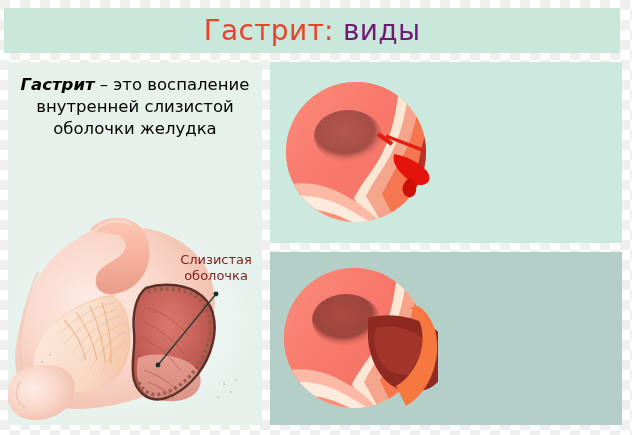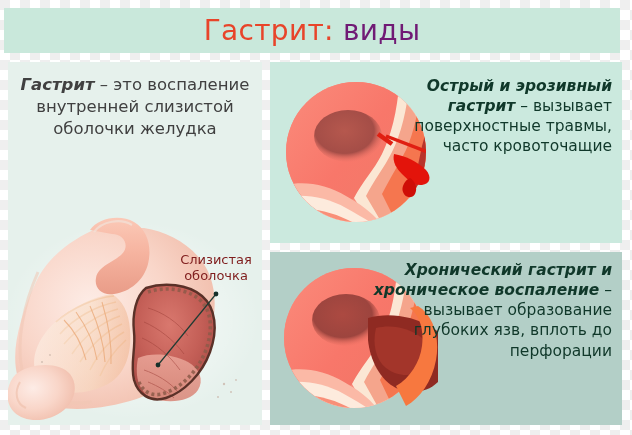--- a/index.html
+++ b/index.html
@@ -36,21 +36,21 @@
     background:#cbe9de;overflow:hidden;
   }
   #panel-bottom-right{
     left:270px;top:252px;width:352px;height:173px;
     background:#b3cfc7;overflow:hidden;
   }
 
   
   #intro-text{
     position:absolute;left:6px;top:12px;width:242px;
-    text-align:center;color:#404040;font-size:16.5px;line-height:1.32;
+    text-align:center;color:#000000;font-size:16.5px;line-height:1.32;
   }
   #intro-text b{font-weight:bold;font-style:italic;}
 
   #mucosa-label{
     position:absolute;left:160px;top:190px;width:96px;
     text-align:center;color:#7f1d1d;font-size:13px;line-height:1.25;
     z-index:6;
   }
 
   
@@ -237,23 +237,20 @@
       <path d="M104 62 L156 82" stroke="#e01f12" stroke-width="3.4" fill="none"></path>
       <path d="M96 60 L110 70" stroke="#e01f12" stroke-width="4.6" fill="none"></path>
     </g>
 
     <path d="M134 72 C146 74 158 80 166 88 C172 95 170 102 162 103
              C154 104 148 98 142 92 C137 87 132 80 134 72 Z" fill="#e3140b" transform="translate(-22,8)"></path>
     <path d="M150 96 C155 99 158 106 155 112 C152 117 145 116 143 110
              C141 105 145 98 150 96 Z" fill="#cf0e07" transform="translate(-22,8)"></path>
   </svg>
 
-  <div class="right-text" id="acute-text">
-    <b>Острый и эрозивный гастрит</b><span> – вызывает поверхностные травмы, часто кровоточащие</span>
-  </div>
 </div>
 
 <div id="panel-bottom-right" class="panel">
 
   <svg class="micro" id="micro-chronic" viewBox="0 0 158 158">
     <defs>
       <clipPath id="clipB">
           <circle cx="74" cy="78" r="70"></circle>
         </clipPath>
       <linearGradient id="bSurface" x1="0" y1="0" x2="1" y2="1">
@@ -283,16 +280,13 @@
 
     <path d="M96 54 C116 48 140 52 158 62 C176 72 182 92 172 110
              C162 128 140 132 124 124 C108 116 98 96 96 76 Z" fill="#8f2a22" transform="translate(-8,4)"></path>
     <path d="M104 64 C120 60 138 64 150 74 C160 83 160 98 150 106
              C140 114 124 112 114 104 C104 96 100 80 104 64 Z" fill="#a3352a" transform="translate(-8,4)"></path>
 
     <path d="M142 46 C158 56 164 78 160 100 C156 122 144 138 130 146
              L120 126 C134 118 144 102 146 86 C148 70 144 56 134 48 Z" fill="#f7783f" transform="translate(-4,0)"></path>
   </svg>
 
-  <div class="right-text" id="chronic-text">
-    <b>Хронический гастрит и хроническое воспаление</b><span> – вызывает образование глубоких язв, вплоть до перфорации</span>
-  </div>
 </div>
 
 </body></html>

